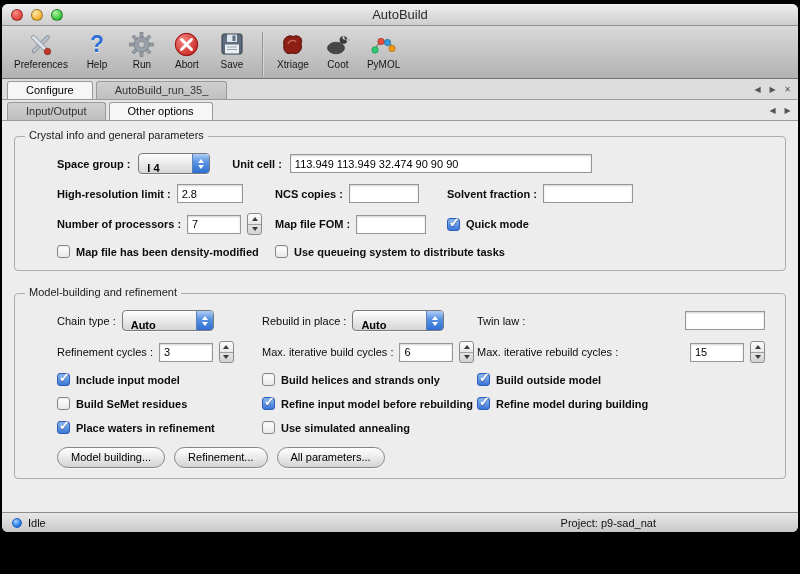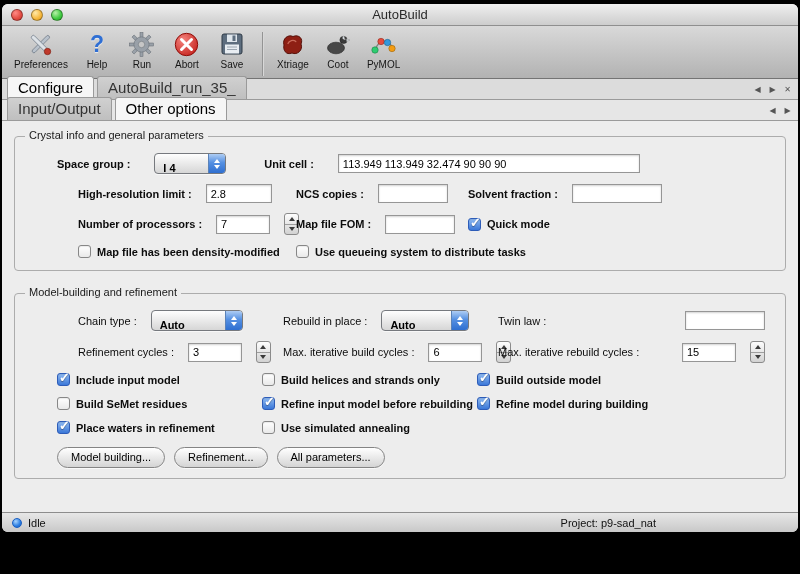--- a/index.html
+++ b/index.html
@@ -24,35 +24,35 @@
   .tool-icon { height:30px; display:flex; align-items:center; justify-content:center; }
   .tool-label { font-size:10px; color:#161616; white-space:nowrap; }
   .tool-sep { width:1px; height:44px; background:#949494; margin:3px 7px 0; box-shadow:1px 0 0 #d8d8d8; }
   .help-glyph { font-size:23px; font-weight:bold; color:#2f6fd4; text-shadow:0 1px 1px rgba(255,255,255,0.7); line-height:28px; }
 
   
   .tabrow { flex:0 0 auto; display:flex; align-items:flex-end; padding:3px 5px 0; gap:3px; position:relative;
             border-bottom:1px solid #9a9a9a; height:21px; }
   .tabrow.main { background:#dcdcdc; }
   .tabrow.sub  { background:#e6e6e6; }
-  .tab { font-size:15px; padding:2px 10px 3px; border:1px solid #9a9a9a; border-bottom:none;
+  .tab { font-size:11px; padding:2px 18px 3px; border:1px solid #9a9a9a; border-bottom:none;
          border-radius:3px 3px 0 0; background:linear-gradient(#d0d0d0,#bfbfbf); color:#333; white-space:nowrap; }
   .tab.selected { background:#f6f6f6; color:#000; }
   .tab-controls { margin-left:auto; display:flex; gap:4px; align-items:center; padding-bottom:4px; }
   .tab-ctrl { font-size:8px; color:#555; width:11px; height:11px; line-height:11px; text-align:center; }
 
   
   .content { flex:1 1 auto; background:#ededed; position:relative; overflow:hidden; padding-top:2px; }
   .groupbox { border:1px solid #acacac; border-radius:4px; margin:13px 12px 0; padding:16px 12px 10px 42px; position:relative; }
   .gb-title { position:absolute; top:-8px; left:10px; background:#ededed; padding:0 4px; font-size:11px; color:#1a1a1a; white-space:nowrap; }
 
-  .frow { display:flex; align-items:center; gap:24px; margin-bottom:10px; }
+  .frow { display:flex; align-items:center; gap:8px; margin-bottom:10px; }
   .grid3a { display:grid; grid-template-columns:218px 172px 1fr; align-items:center; margin-bottom:10px; }
   .grid3b { display:grid; grid-template-columns:205px 215px 1fr; align-items:center; margin-bottom:10px; row-gap:11px; }
-  .gcell { display:flex; align-items:center; gap:14px; padding-right:8px;margin-left:21px; }
+  .gcell { display:flex; align-items:center; gap:6px; padding-right:8px; }
 
   .lbl { font-size:11px; color:#0c0c0c; white-space:nowrap; }
   .lbl.b { font-weight:bold; }
 
   .tinput { height:19px; border:1px solid #969696; background:#fff; font-size:11px; padding:0 4px;
             font-family:"Liberation Sans", sans-serif; box-shadow:inset 0 1px 2px rgba(0,0,0,0.18); color:#000; }
   .w300{width:302px;} .w90{width:90px;} .w80{width:80px;} .w70{width:70px;} .w65{width:66px;} .w52{width:54px;}
 
   
   .popup { display:inline-flex; align-items:stretch; height:21px; border:1px solid #76797e; border-radius:4px;

